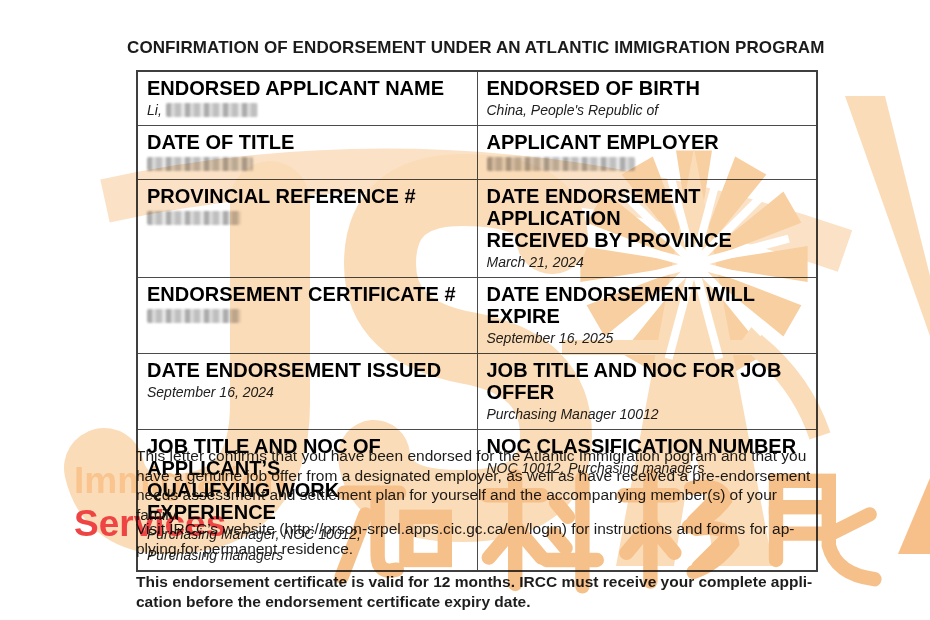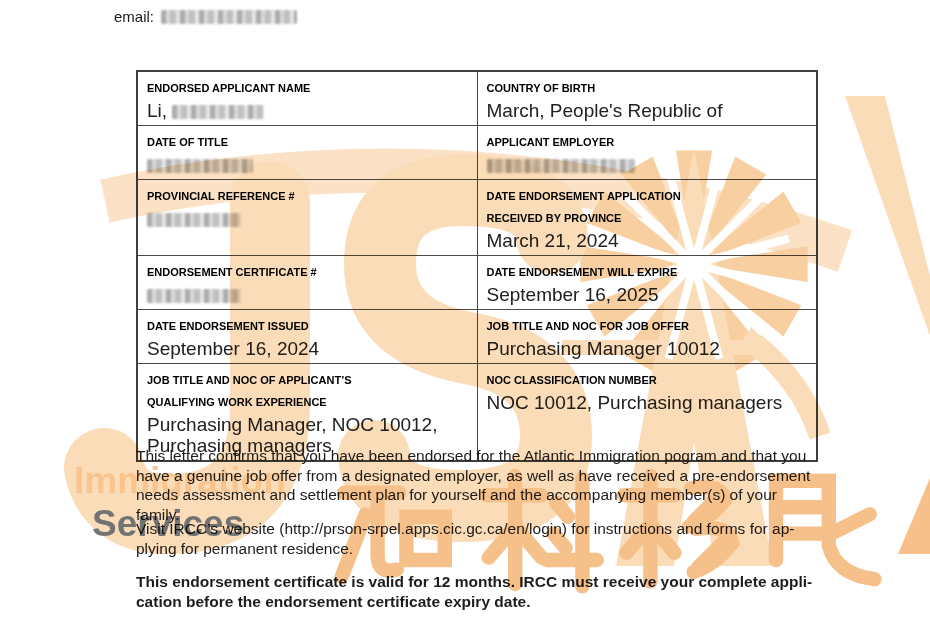--- a/index.html
+++ b/index.html
@@ -27,54 +27,51 @@
     position:absolute; left:136px; top:70px; width:682px;
     border-collapse:collapse; table-layout:fixed;
     border:2px solid #3f3f3f;
   }
   table.cert td{
     width:50%; border:1.5px solid #4b4b4b; vertical-align:top;
     padding:5px 10px 4px 9px;
   }
   tr.r1{height:52px;} tr.r2{height:50px;} tr.r3{height:74px;}
   tr.r4{height:51px;} tr.r5{height:50px;} tr.r6{height:84px;}
-  .cl{font-size:11px; font-weight:bold; color:#000; line-height:22px; white-space:pre-line;}
-  .cv{font-size:19px; color:#212121; line-height:21px; margin-top:1px; white-space:pre-line;}
+  .cl{font-size:20px; font-weight:bold; color:#000; line-height:22px; white-space:pre-line;}
+  .cv{font-size:14px; color:#212121; line-height:21px; margin-top:1px; white-space:pre-line;font-style:italic;}
   
   .para{position:absolute; left:136px; width:684px; margin:0;
     font-size:15.5px; line-height:19.5px; white-space:pre-line; color:#1d1d1d;}
   .p1{top:446px;} .p2{top:519px;} .p3{top:572px; font-weight:bold;}
   
   .watermark{position:absolute; inset:0; pointer-events:none; mix-blend-mode:multiply; z-index:5;margin-top:6px;}
   .watermark svg{position:absolute; inset:0;}
   .wm-text{position:absolute; font-weight:bold; font-family:"Liberation Sans", sans-serif; line-height:1;}
   .wm-l1{left:74px; top:456px; font-size:37px; color:#F9C48E;}
-  .wm-l2{left:92px; top:499px; font-size:37px; color:#737373;}
+  .wm-l2{left:74px; top:499px; font-size:37px; color:#ef4444;}
 </style>
 </head>
 <body>
 
 <div class="page">
 
-  <div class="email-line">
-    <span>email:</span>
-    <span class="redact rw136"></span>
-  </div>
-
+
+  <div class="title">CONFIRMATION OF ENDORSEMENT UNDER AN ATLANTIC IMMIGRATION PROGRAM</div>
 
   <table class="cert">
     <tbody>
         <tr class="r1">
       <td>
         <div class="cl">ENDORSED APPLICANT NAME</div>
         <div class="cv"><span>Li,</span> <span class="redact rw92"></span></div>
       </td>
       <td>
-        <div class="cl">COUNTRY OF BIRTH</div>
-        <div class="cv">March, People's Republic of</div>
+        <div class="cl">ENDORSED OF BIRTH</div>
+        <div class="cv">China, People's Republic of</div>
       </td>
     </tr>
     <tr class="r2">
       <td>
         <div class="cl">DATE OF TITLE</div>
         <div class="cv"><span class="redact rw106"></span></div>
       </td>
       <td>
         <div class="cl">APPLICANT EMPLOYER</div>
         <div class="cv"><span class="redact rw148"></span></div>

